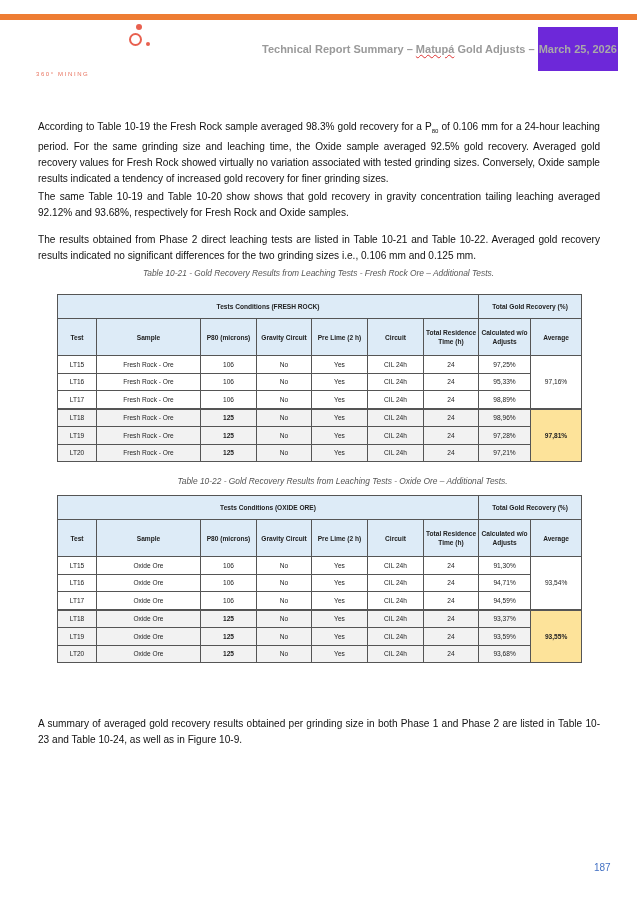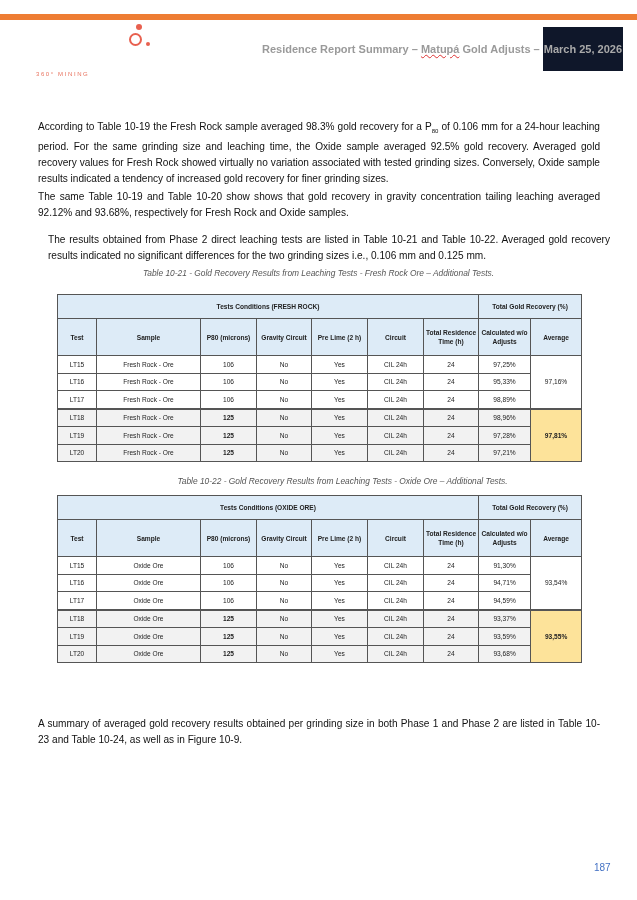--- a/index.html
+++ b/index.html
@@ -6,21 +6,21 @@
   body { width:637px; height:900px; position:relative; overflow:hidden; font-family:"Liberation Sans", sans-serif; color:#111; }
   .topbar { position:absolute; left:0; top:14px; width:637px; height:6px; background:#ee7d33; }
   .logo { position:absolute; left:34px; top:24px; width:120px; height:60px; }
   .logo-word { position:absolute; left:0; top:14px; font-family:"Liberation Sans", sans-serif; font-size:40px; color:#263e7a; letter-spacing:-1px; line-height:40px; }
   .logo-sub { position:absolute; left:2px; top:47px; font-size:6px; letter-spacing:1.6px; color:#e8735f; }
   .logo-dot1 { position:absolute; left:102px; top:0px; width:6px; height:6px; border-radius:50%; background:#e8604f; }
   .logo-ring { position:absolute; left:95px; top:9px; width:9px; height:9px; border-radius:50%; border:2px solid #e8604f; }
   .logo-dot2 { position:absolute; left:112px; top:18px; width:4px; height:4px; border-radius:50%; background:#e8604f; }
   .header-title { position:absolute; left:262px; top:43px; font-size:11px; font-weight:bold; color:#9a9a9a; white-space:nowrap; }
   .header-title .ul { text-decoration:underline wavy #d33; text-decoration-thickness:1px; }
-  .header-title .hl { background:#0f172a; color:#a9a9a9; padding:16px 1px; }
+  .header-title .hl { background:#6d28d9; color:#a9a9a9; padding:16px 1px; }
   .para { position:absolute; left:38px; width:562px; font-family:"Liberation Sans", sans-serif; font-size:10.1px; line-height:16px; text-align:justify; color:#111; }
   .caption { position:absolute; left:0; width:637px; text-align:center; font-family:"Liberation Sans", sans-serif; font-style:italic; font-size:8.4px; color:#555; }
   table.t { position:absolute; left:57px; width:524px; border-collapse:collapse; font-family:"Liberation Sans", sans-serif; font-size:6.6px; color:#222; table-layout:fixed; }
   table.t td, table.t th { border:1px solid #555; text-align:center; vertical-align:middle; padding:0; }
   table.t th { background:#ddebf7; font-weight:bold; }
   table.t tr.h1 th { height:23px; }
   table.t tr.h2 th { height:36px; line-height:9px; }
   table.t tr.r td { height:16.5px; }
   table.t tr.g td { background:#f2f2f2; }
   table.t tr.g td.avg-hl { background:#fde39a; font-weight:bold; }
@@ -34,27 +34,27 @@
 
 <div class="topbar"></div>
 
 <div class="logo">
   <span class="logo-dot1"></span>
   <span class="logo-ring"></span>
   <span class="logo-dot2"></span>
   <div class="logo-sub">360° MINING</div>
 </div>
 
-<div class="header-title"><span>Residence Report Summary – </span><span class="ul">Matupá</span><span> Gold Adjusts – </span><span class="hl">March 25, 2026</span></div>
+<div class="header-title"><span>Technical Report Summary – </span><span class="ul">Matupá</span><span> Gold Adjusts – </span><span class="hl">March 25, 2026</span></div>
 
 <div class="para" style="top:119px;"><span>According to Table 10-19 the Fresh Rock sample averaged 98.3% gold recovery for a P</span><sub style="font-size:6px;">80</sub><span> of 0.106 mm for a 24-hour leaching period. For the same grinding size and leaching time, the Oxide sample averaged 92.5% gold recovery. Averaged gold recovery values for Fresh Rock showed virtually no variation associated with tested grinding sizes. Conversely, Oxide sample results indicated a tendency of increased gold recovery for finer grinding sizes.</span></div>
 
 <div class="para" style="top:189px;">The same Table 10-19 and Table 10-20 show shows that gold recovery in gravity concentration tailing leaching averaged 92.12% and 93.68%, respectively for Fresh Rock and Oxide samples.</div>
 
-<div class="para" style="top:232px;margin-left:10px;">The results obtained from Phase 2 direct leaching tests are listed in Table 10-21 and Table 10-22. Averaged gold recovery results indicated no significant differences for the two grinding sizes i.e., 0.106 mm and 0.125 mm.</div>
+<div class="para" style="top:232px;">The results obtained from Phase 2 direct leaching tests are listed in Table 10-21 and Table 10-22. Averaged gold recovery results indicated no significant differences for the two grinding sizes i.e., 0.106 mm and 0.125 mm.</div>
 
 <div class="caption" style="top:268px;">Table 10-21 - Gold Recovery Results from Leaching Tests - Fresh Rock Ore – Additional Tests.</div>
 
 <table class="t" style="top:294px;">
   <colgroup>
       <col style="width:39px">
       <col style="width:104px">
       <col style="width:56px">
       <col style="width:55px">
       <col style="width:56px">

